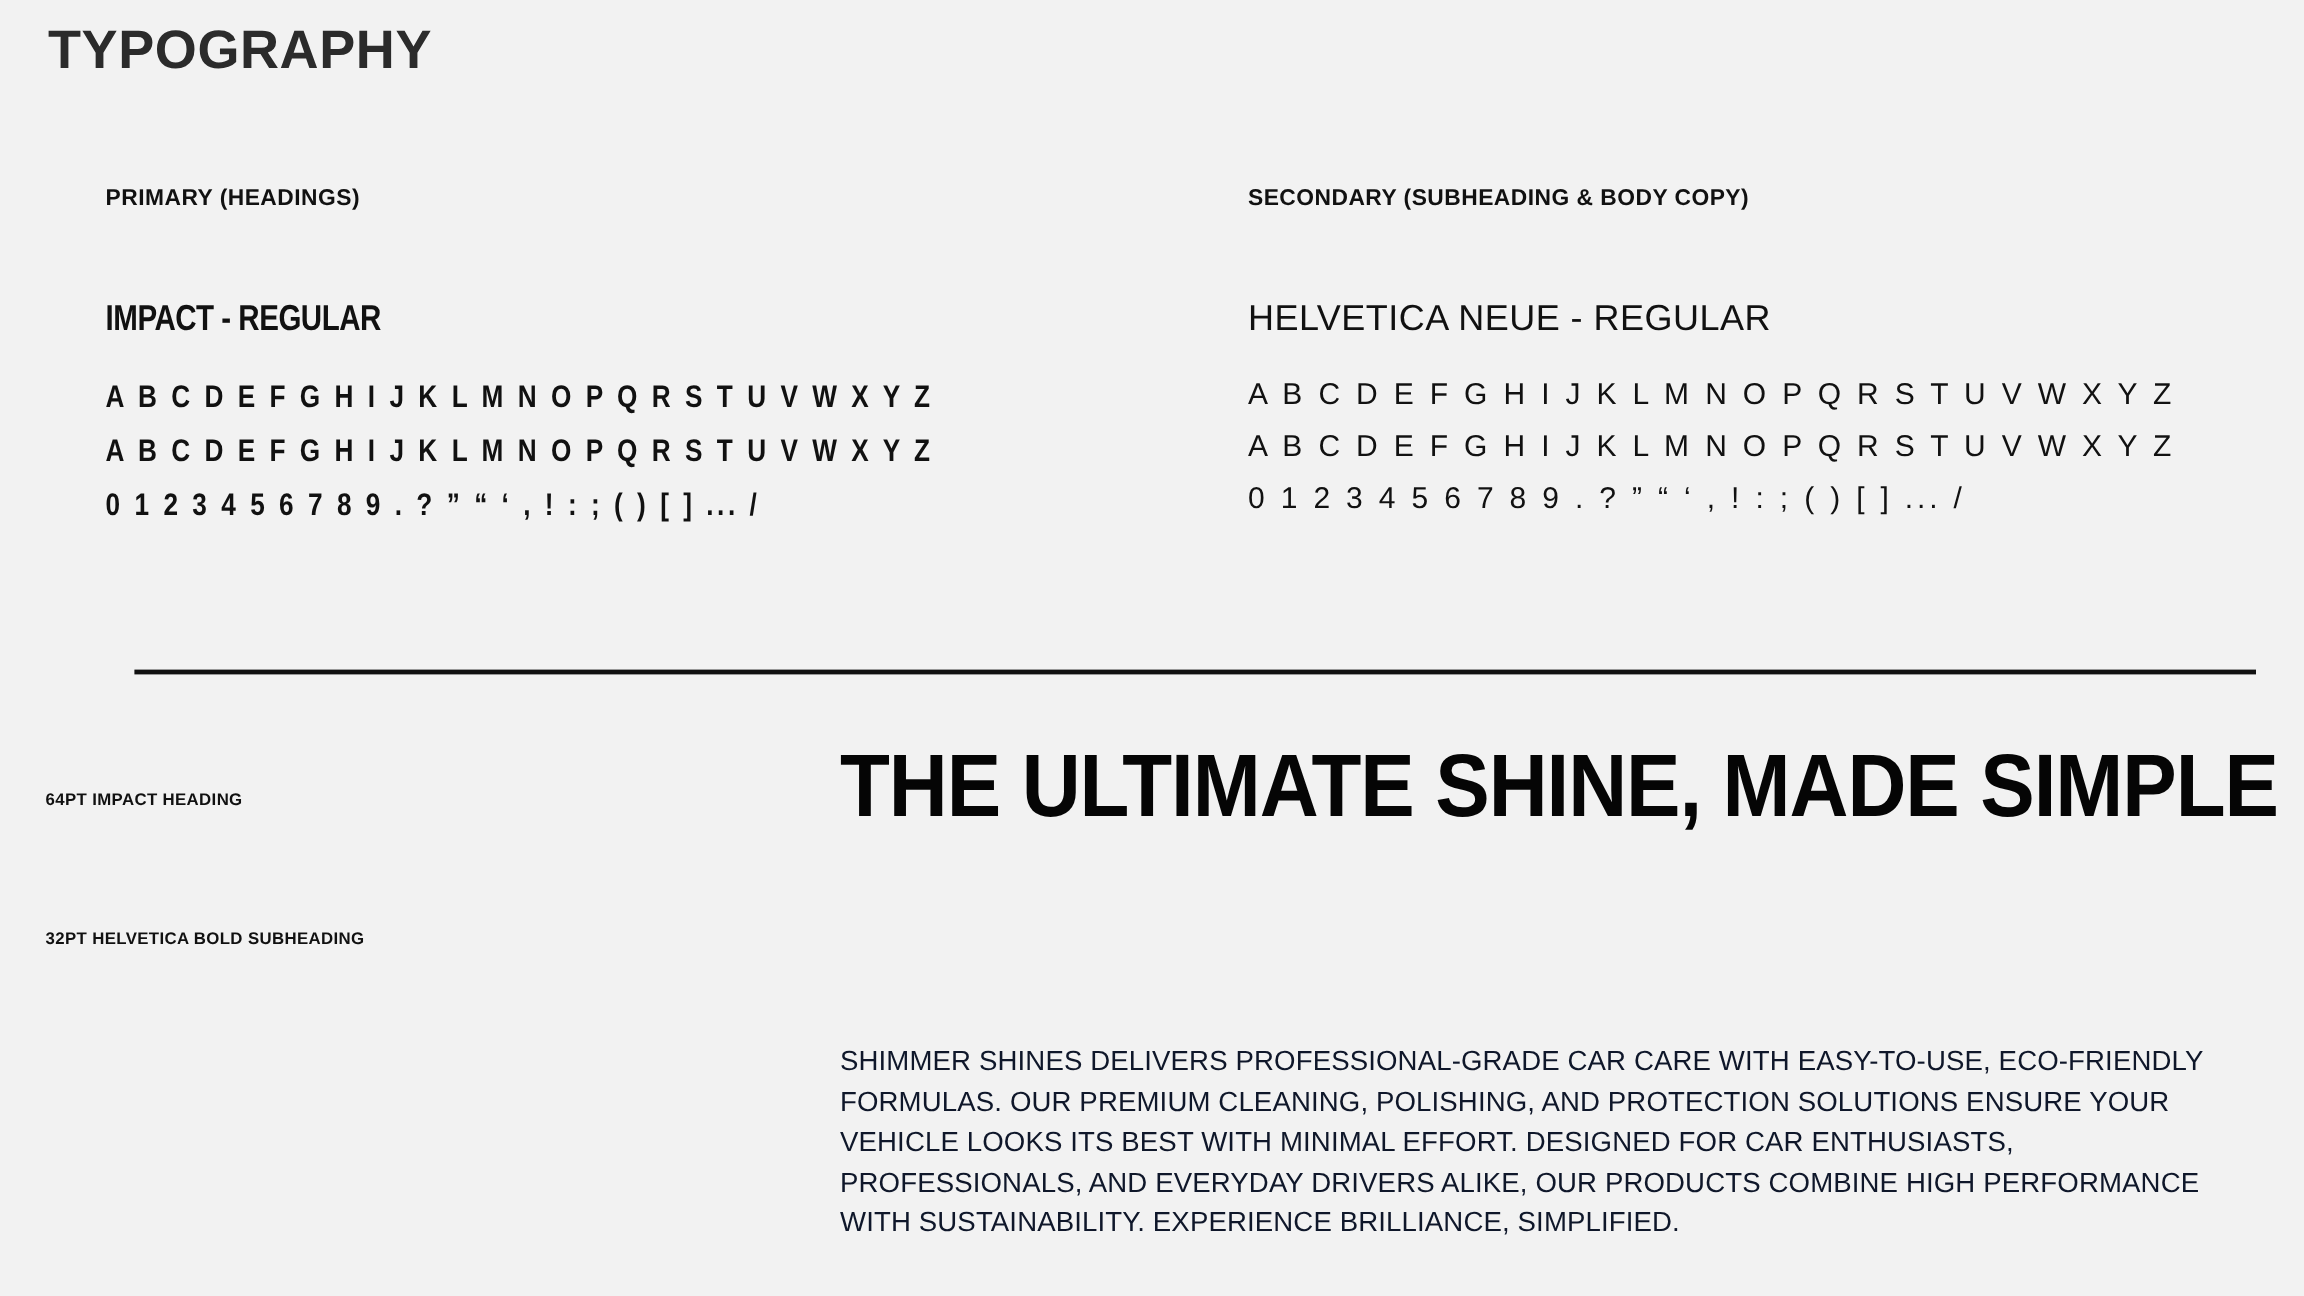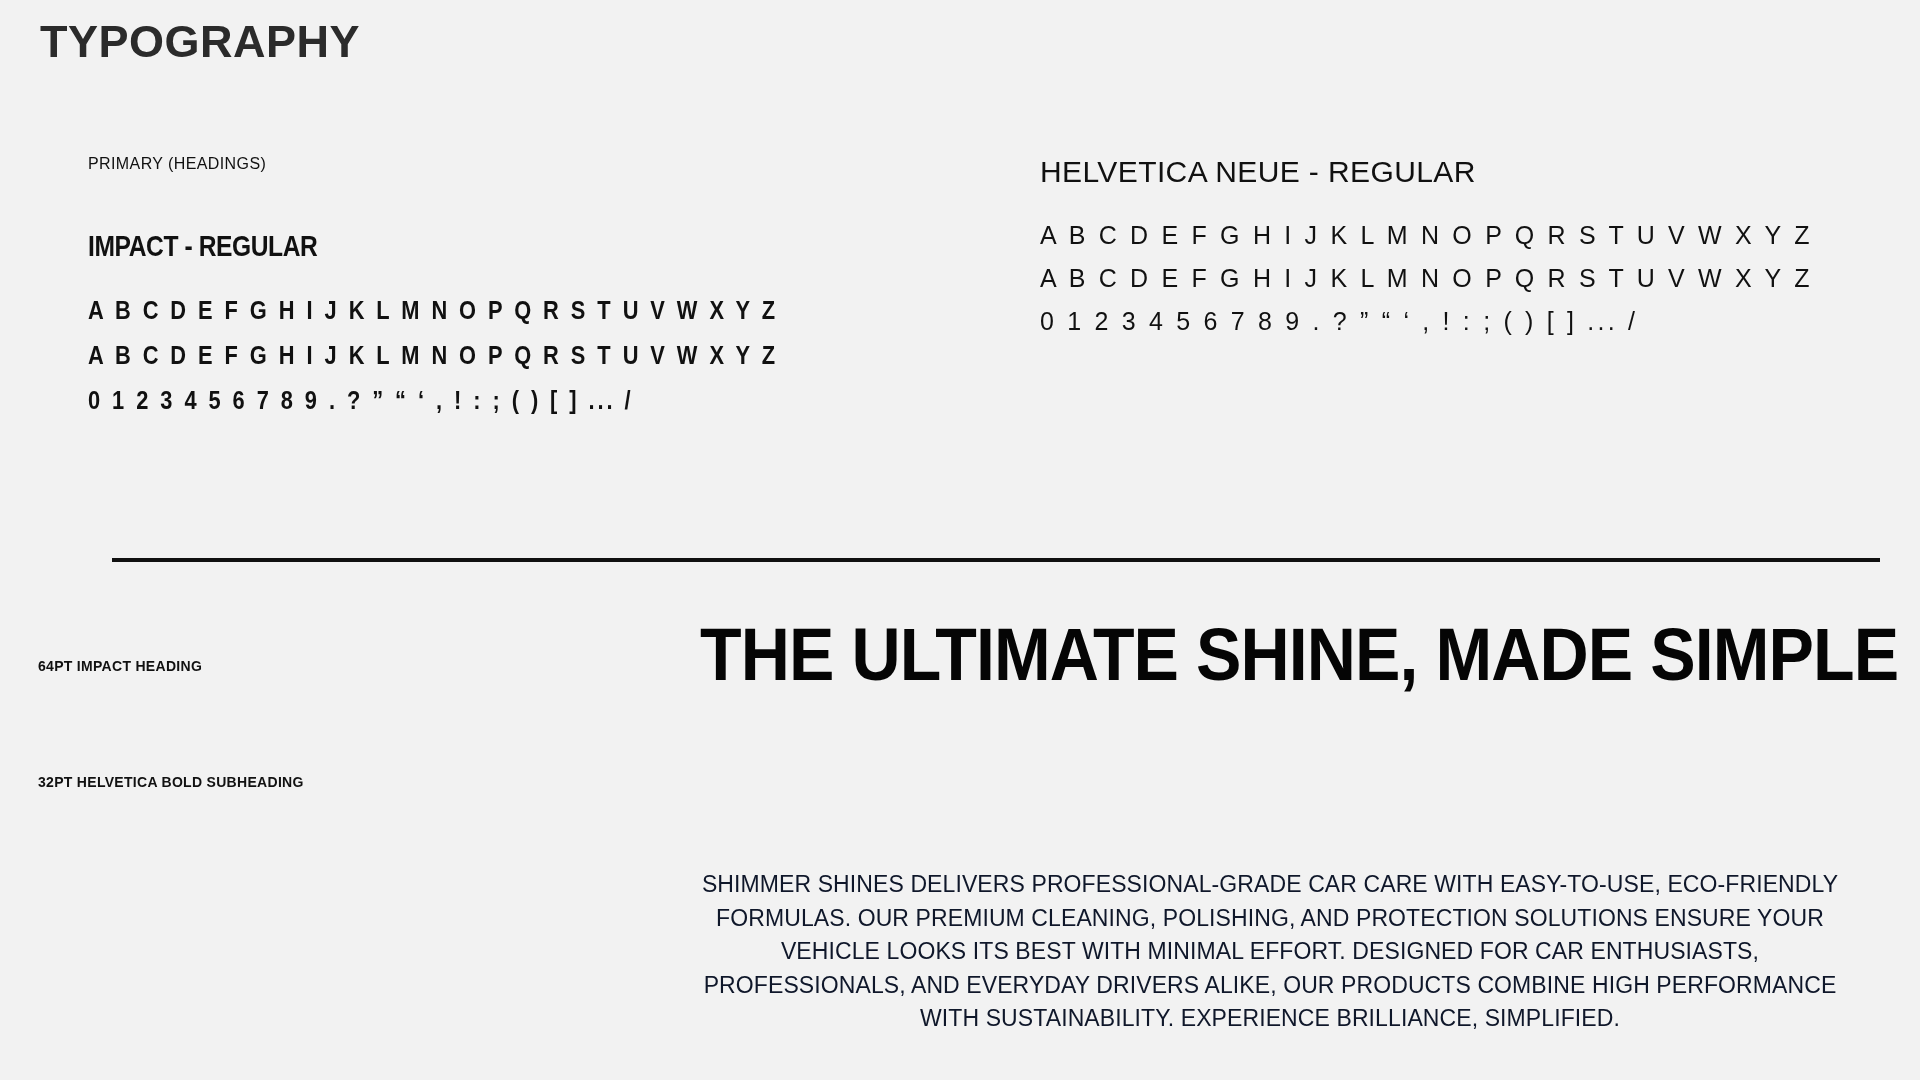--- a/index.html
+++ b/index.html
@@ -40,25 +40,25 @@
     width: 760px;
   }
   .col-secondary {
     position: absolute;
     left: 1040px;
     top: 155px;
     width: 820px;
   }
 
   .col-label {
-    font-size: 16px;
-    font-weight: normal;
+    font-size: 19px;
+    font-weight: bold;
     letter-spacing: 0.4px;
     color: #111;
-    margin: 0 0 56px 0;
+    margin: 0 0 72px 0;
   }
 
   .font-name {
     font-size: 30px;
     margin: 0 0 32px 0;
     color: #111;
   }
   .font-name.impact {
     font-family: "Liberation Sans Narrow", "Liberation Sans", sans-serif;
     font-weight: bold;
@@ -114,21 +114,20 @@
     position: absolute;
     left: 38px;
     font-size: 14px;
     font-weight: bold;
     letter-spacing: 0.3px;
     color: #111;
   }
   .sample-content {
     margin-left: 700px;
     padding-right: 40px;
-    text-align: center;
   }
 
   .row-heading { height: 108px; }
   .row-heading .sample-label { top: 38px; }
   .heading-text {
     font-family: "Liberation Sans Narrow", "Liberation Sans", sans-serif;
     font-weight: bold;
     font-size: 74px;
     line-height: 0.95;
     letter-spacing: -1px;
@@ -168,20 +167,21 @@
     <div class="col-label">PRIMARY (HEADINGS)</div>
     <div class="font-name impact">IMPACT - REGULAR</div>
     <div class="glyphs-impact">
       <div class="glyph-line">A B C D E F G H I J K L M N O P Q R S T U V W X Y Z</div>
       <div class="glyph-line">A B C D E F G H I J K L M N O P Q R S T U V W X Y Z</div>
       <div class="glyph-line">0 1 2 3 4 5 6 7 8 9 . ? ” “ ‘ , ! : ; ( ) [ ] ... /</div>
     </div>
   </div>
 
   <div class="col-secondary">
+    <div class="col-label">SECONDARY (SUBHEADING &amp; BODY COPY)</div>
     <div class="font-name helv">HELVETICA NEUE - REGULAR</div>
     <div class="glyphs-helv">
       <div class="glyph-line">A B C D E F G H I J K L M N O P Q R S T U V W X Y Z</div>
       <div class="glyph-line">A B C D E F G H I J K L M N O P Q R S T U V W X Y Z</div>
       <div class="glyph-line">0 1 2 3 4 5 6 7 8 9 . ? ” “ ‘ , ! : ; ( ) [ ] ... /</div>
     </div>
   </div>
 
   <div class="divider"></div>
 

